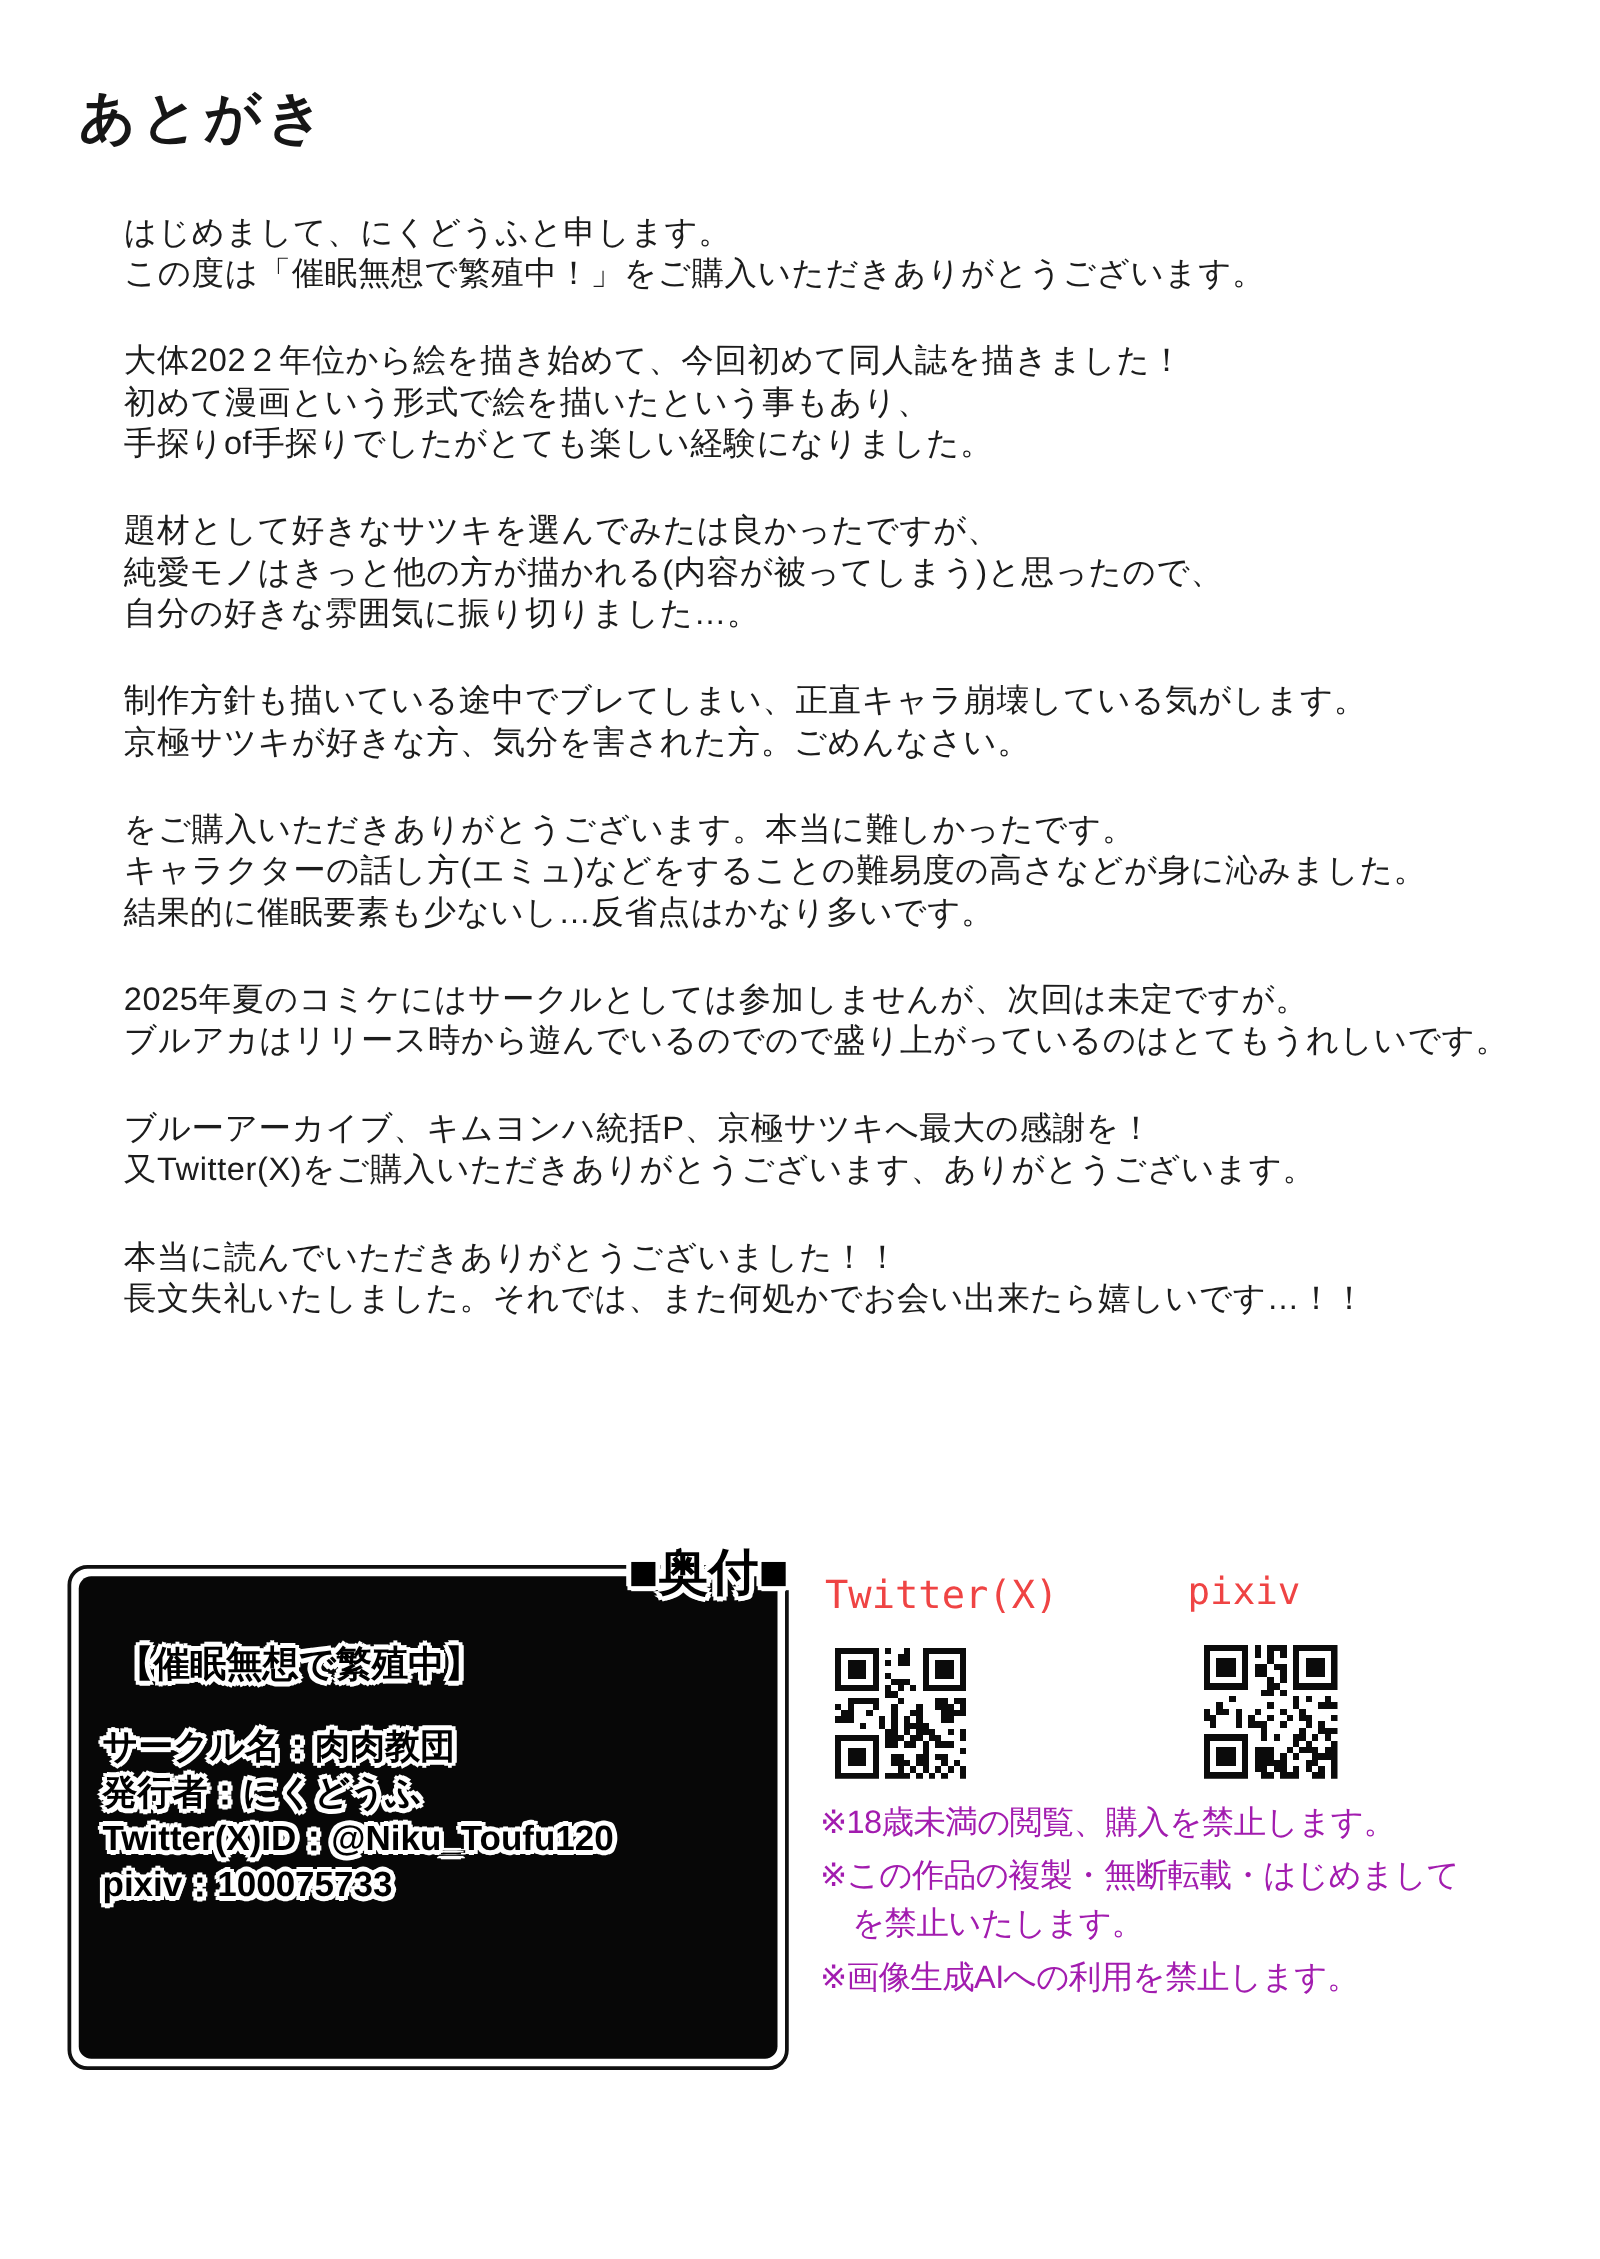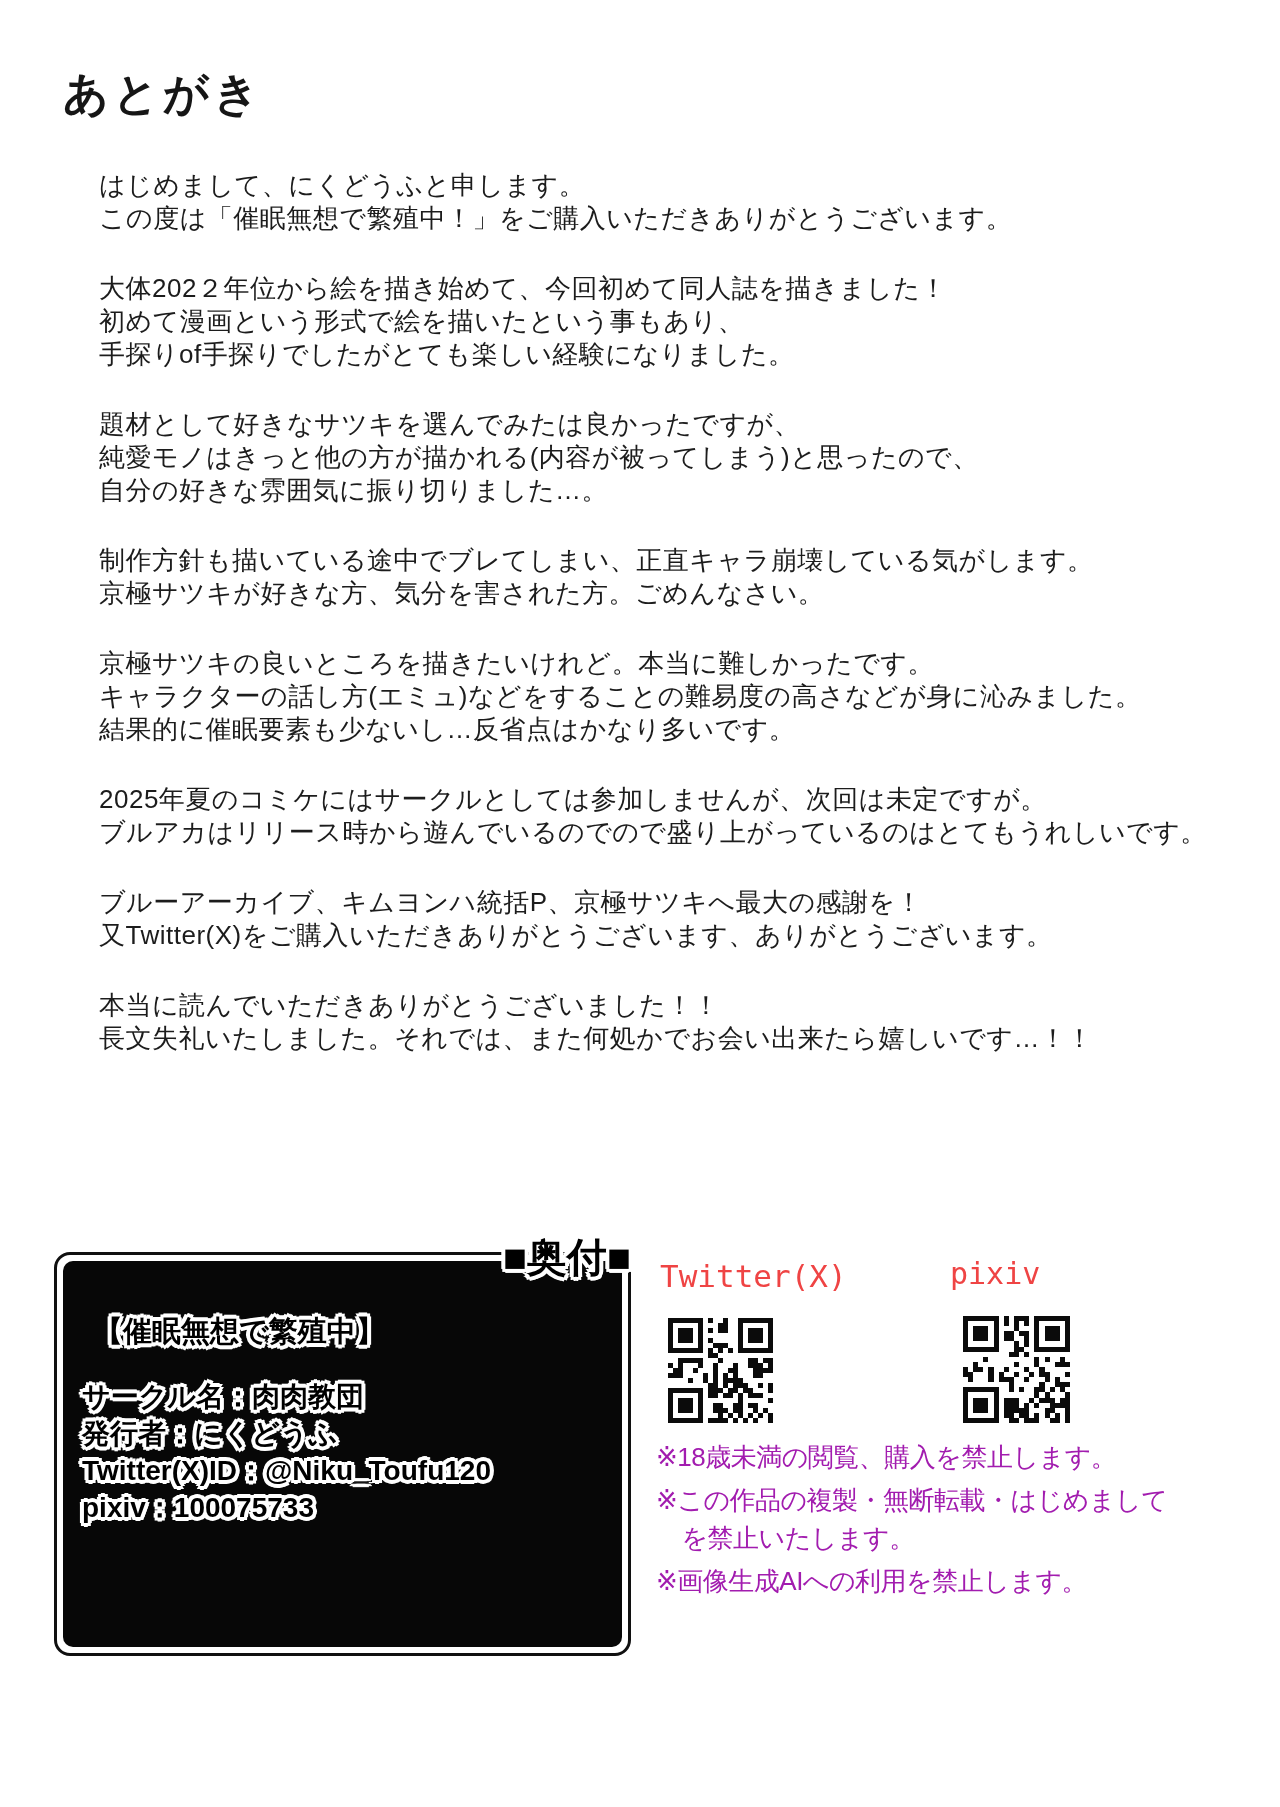--- a/index.html
+++ b/index.html
@@ -80,21 +80,21 @@
     <p>はじめまして、にくどうふと申します。
 この度は「催眠無想で繁殖中！」をご購入いただきありがとうございます。</p>
     <p>大体202２年位から絵を描き始めて、今回初めて同人誌を描きました！
 初めて漫画という形式で絵を描いたという事もあり、
 手探りof手探りでしたがとても楽しい経験になりました。</p>
     <p>題材として好きなサツキを選んでみたは良かったですが、
 純愛モノはきっと他の方が描かれる(内容が被ってしまう)と思ったので、
 自分の好きな雰囲気に振り切りました…。</p>
     <p>制作方針も描いている途中でブレてしまい、正直キャラ崩壊している気がします。
 京極サツキが好きな方、気分を害された方。ごめんなさい。</p>
-    <p>京極サツキの良いところを描きたいけれど。本当に難しかったです。
+    <p>をご購入いただきありがとうございます。本当に難しかったです。
 キャラクターの話し方(エミュ)などをすることの難易度の高さなどが身に沁みました。
 結果的に催眠要素も少ないし…反省点はかなり多いです。</p>
     <p>2025年夏のコミケにはサークルとしては参加しませんが、次回は未定ですが。
 ブルアカはリリース時から遊んでいるのでので盛り上がっているのはとてもうれしいです。</p>
     <p>ブルーアーカイブ、キムヨンハ統括P、京極サツキへ最大の感謝を！
 又Twitter(X)をご購入いただきありがとうございます、ありがとうございます。</p>
     <p>本当に読んでいただきありがとうございました！！
 長文失礼いたしました。それでは、また何処かでお会い出来たら嬉しいです…！！</p>
   </div>
 

